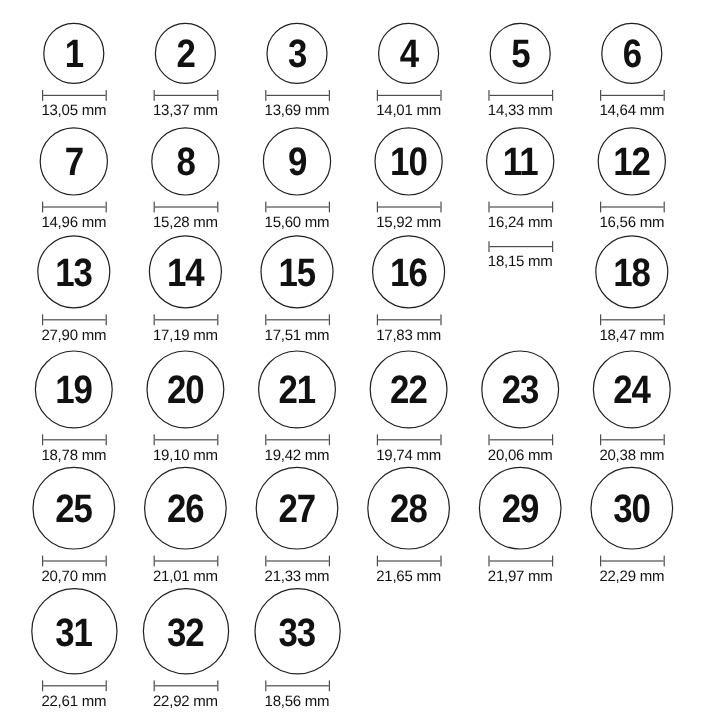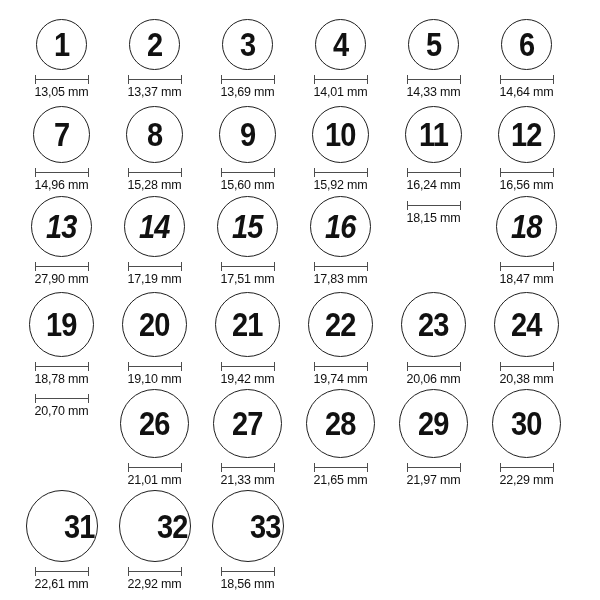--- a/index.html
+++ b/index.html
@@ -33,24 +33,24 @@
     box-sizing: border-box;
     border: 1.6px solid #1f1f1f;
     border-radius: 50%;
     background: #ffffff;
     display: flex;
     align-items: center;
     justify-content: center;
   }
   .row-1 .circle { width: 51px; height: 51px; }
   .row-2 .circle { width: 57px; height: 57px; }
-  .row-3 .circle { width: 61px; height: 61px; font-style: italic; }
+  .row-3 .circle { width: 61px; height: 61px; }
   .row-4 .circle { width: 65px; height: 65px; text-align: right; }
   .row-5 .circle { width: 69px; height: 69px; }
-  .row-6 .circle { width: 72px; height: 72px; justify-content: flex-end; }
+  .row-6 .circle { width: 72px; height: 72px; }
   .num {
     font-weight: bold;
     font-size: 33px;
     line-height: 1;
     color: #111111;
     transform: scaleX(0.88);
     letter-spacing: -1px;
   }
   .bar {
     position: relative;
@@ -273,20 +273,23 @@
   <div class="cell">
     <div class="circle">
       <span class="num">24</span>
     </div>
     <div class="bar"></div>
     <div class="label">20,38 mm</div>
   </div>
 </div>
     <div class="row row-5">
   <div class="cell">
+    <div class="circle">
+      <span class="num">25</span>
+    </div>
     <div class="bar"></div>
     <div class="label">20,70 mm</div>
   </div>
 
   <div class="cell">
     <div class="circle">
       <span class="num">26</span>
     </div>
     <div class="bar"></div>
     <div class="label">21,01 mm</div>

